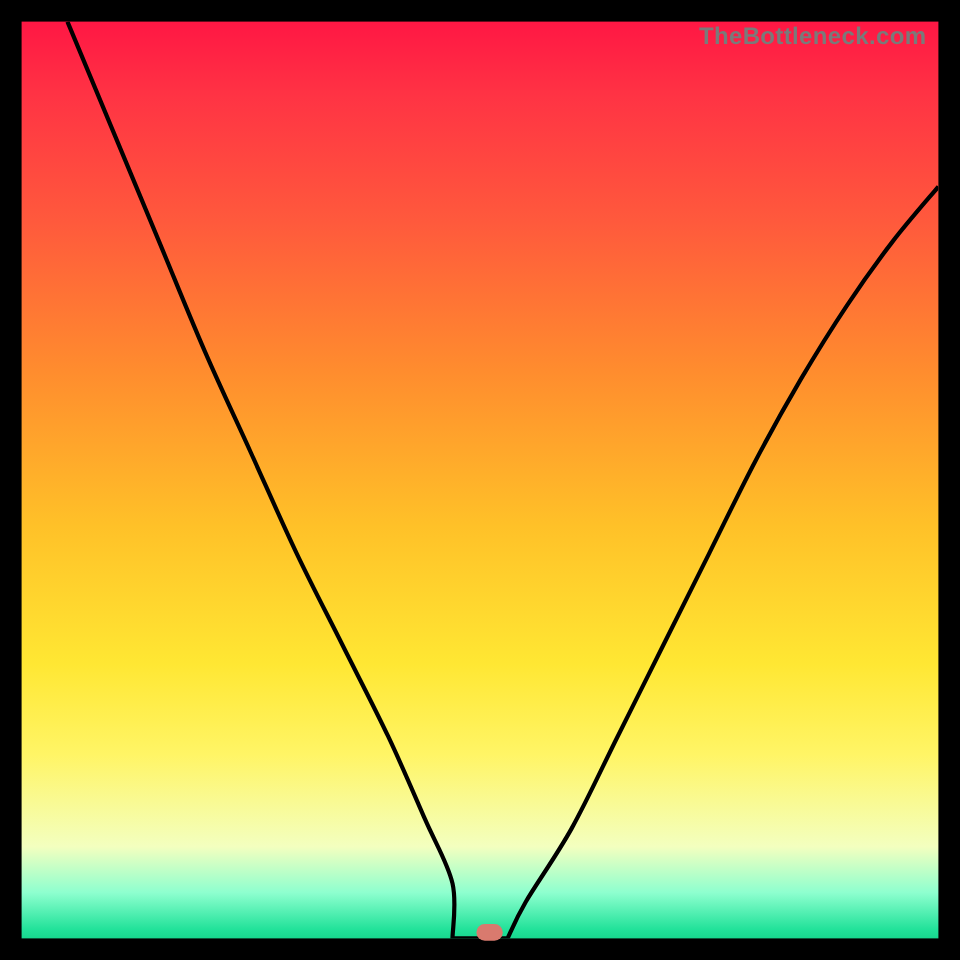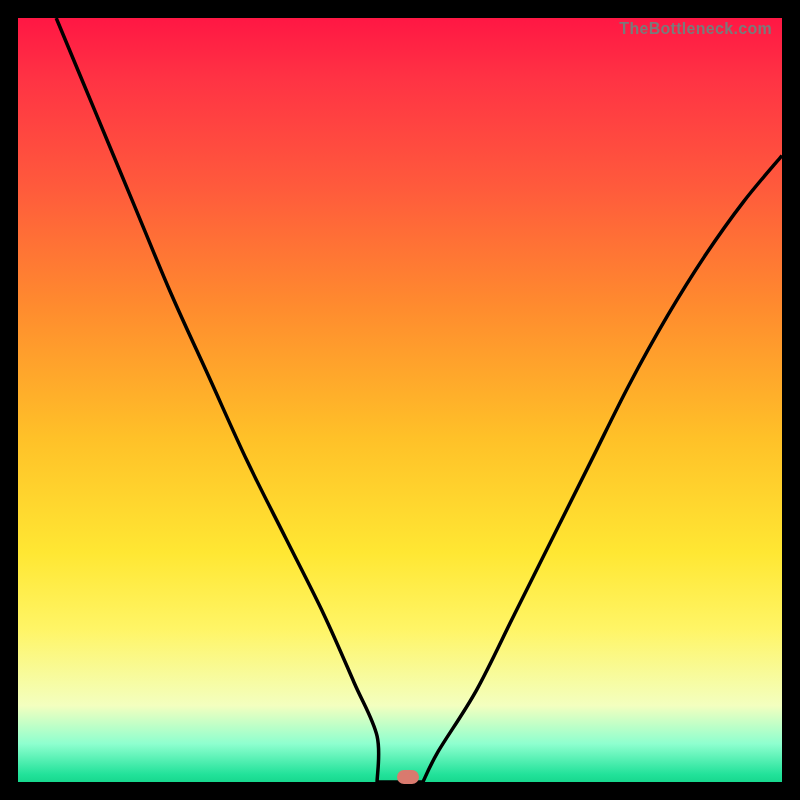--- a/index.html
+++ b/index.html
@@ -36,21 +36,21 @@
       #f3ffbf 90%,
       #8effcf 95%,
       #22e29a 99%,
       #17d88e 100%
     );
   }
   .watermark {
     position: absolute;
     top: 2px;
     right: 10px;
-    font-size: 16px;
+    font-size: 20px;
     font-weight: 600;
     color: #7a7a7a;
     letter-spacing: 0.3px;
     user-select: none;
     text-align: right;
   }
   svg.curve {
     position: absolute;
     left: 0;
     top: 0;

